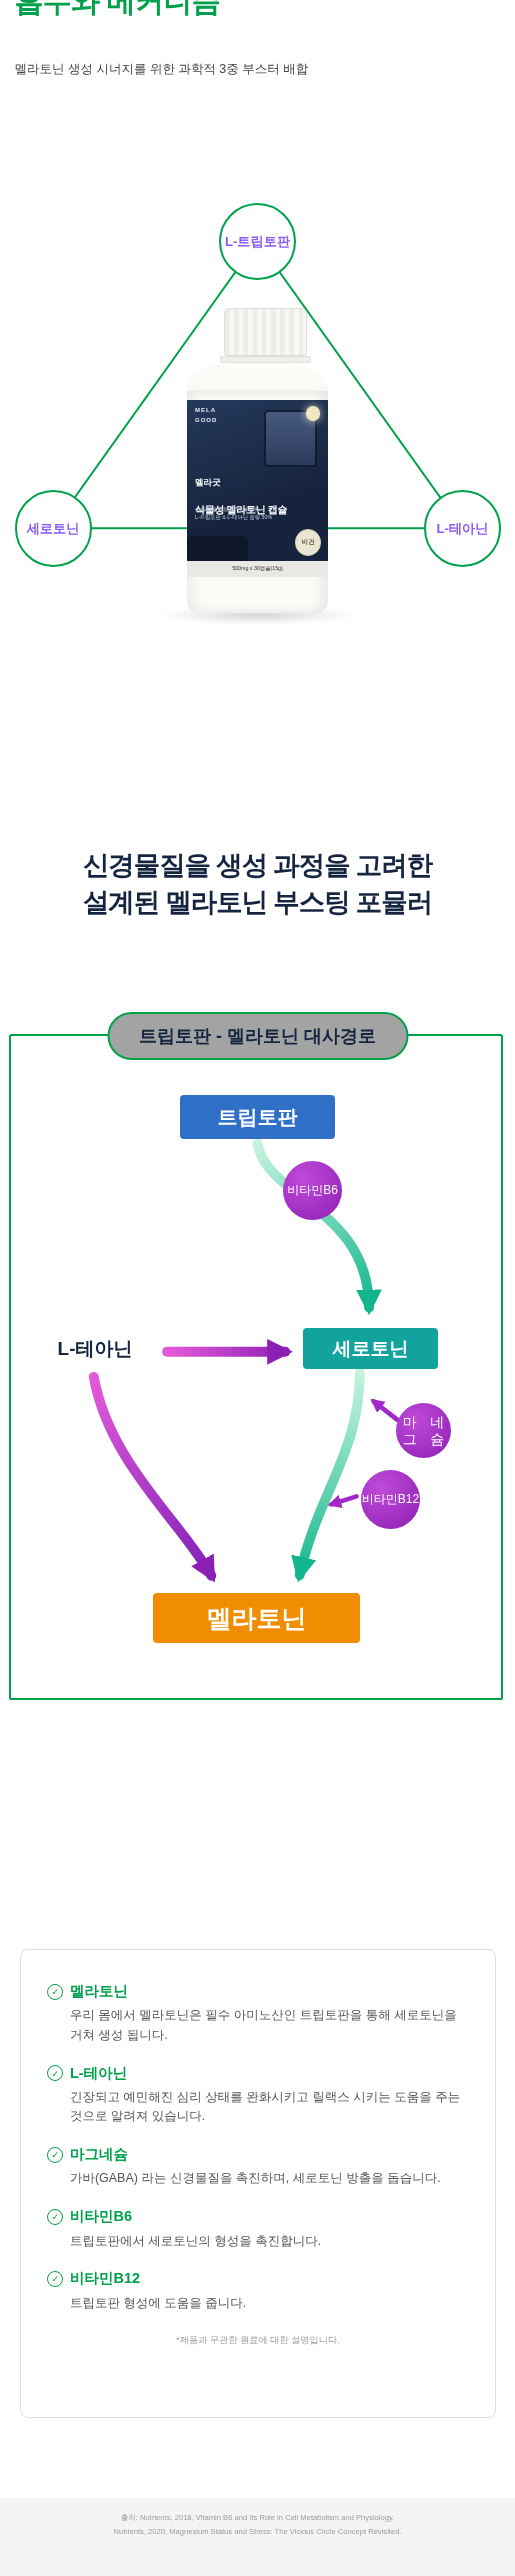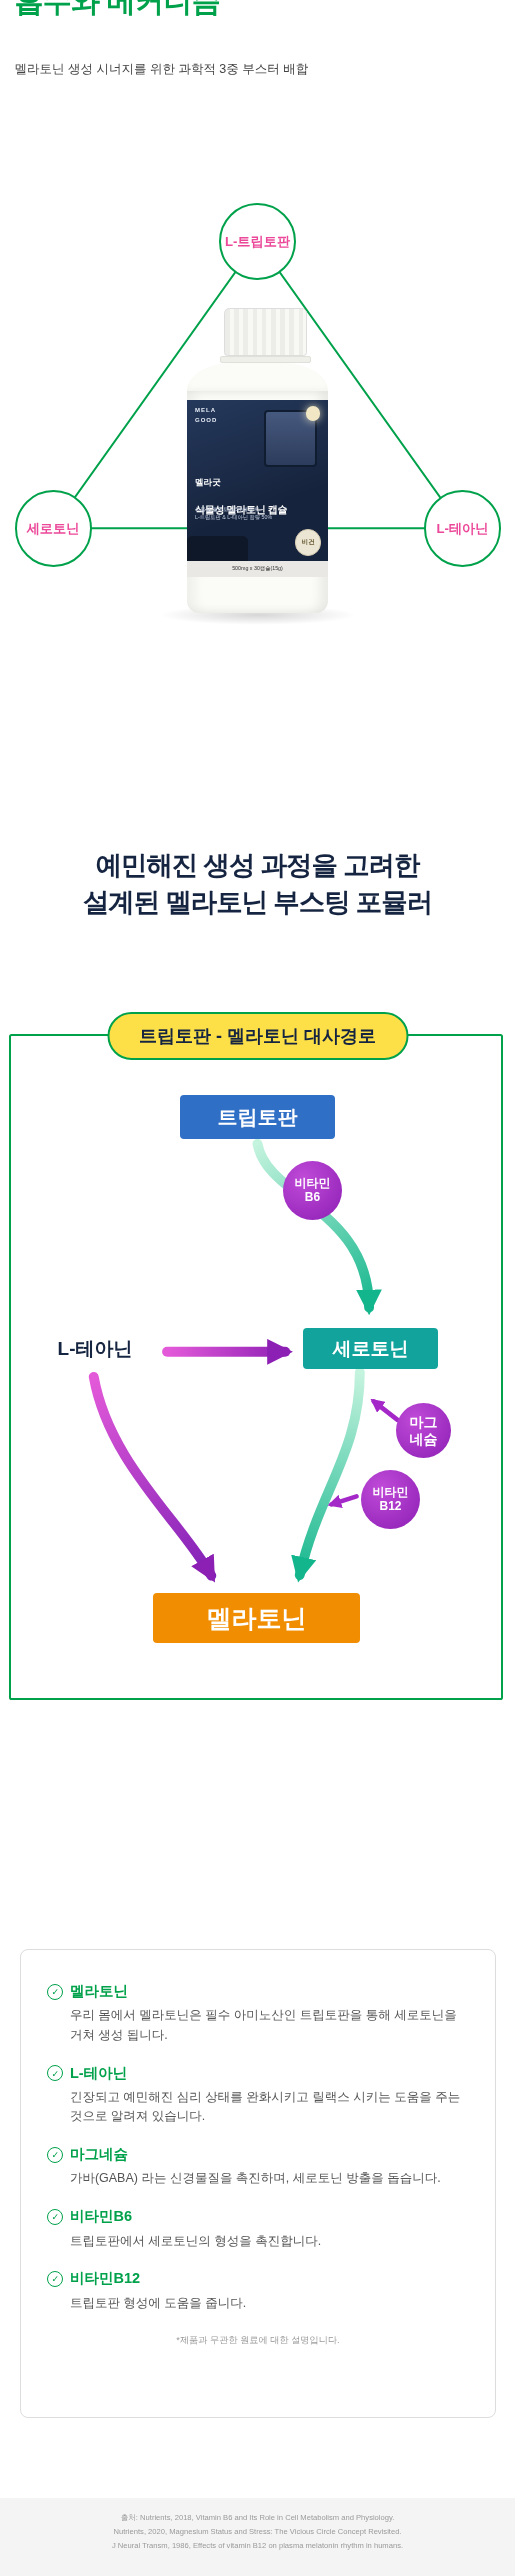--- a/index.html
+++ b/index.html
@@ -6,21 +6,21 @@
   body { background:#ffffff; font-family:"Liberation Sans","DejaVu Sans",sans-serif; }
   .page { position:relative; width:515px; height:2576px; margin:0 auto; background:#fff; overflow:hidden; }
 
   
   .intro-heading { position:absolute; left:14.5px; top:-18.5px; font-size:29px; font-weight:800; color:#00a14b; letter-spacing:-0.7px; white-space:nowrap; }
   .intro-subtitle { position:absolute; left:14.5px; top:61px; font-size:12.5px; color:#444; }
 
   
   .triangle-svg { position:absolute; left:0; top:198px; }
   .tri-circle { position:absolute; width:77px; height:77px; border:2px solid #00a14b; border-radius:50%;
-    background:#fff; display:flex; align-items:center; justify-content:center; font-weight:700; font-size:13.2px; color:#ec4899; z-index:3; }
+    background:#fff; display:flex; align-items:center; justify-content:center; font-weight:700; font-size:13.2px; color:#8b5cf6; z-index:3; }
   .tri-top { left:219px; top:203px; }
   .tri-left { left:14.5px; top:490px; }
   .tri-right { left:424px; top:490px; }
 
   
   .bottle { position:absolute; left:187px; top:308px; width:156px; z-index:2; }
   .cap { margin:0 auto; width:83px; height:48px; border:0.7px solid #ddd; border-radius:5.3px 5.3px 3.3px 3.3px;
     background:repeating-linear-gradient(90deg,#ececе8 0 4.6px,#f8f8f5 4.6px 9.2px);
     background:repeating-linear-gradient(90deg,#ecece8 0 4.6px,#f8f8f5 4.6px 9.2px); }
   .cap-base { margin:0 auto; width:91px; height:6.6px; background:#efefea; border:0.7px solid #e0e0da; border-radius:2px; }
@@ -46,30 +46,30 @@
     font-size:5.3px; display:flex; align-items:center; justify-content:center; }
   .bottle-shadow { position:absolute; left:159px; top:605px; width:198px; height:20px; z-index:1;
     background:radial-gradient(ellipse at center, rgba(0,0,0,0.16), rgba(0,0,0,0) 70%); }
 
   
   .sec-title { position:absolute; top:847px; left:0; width:515px; text-align:center; font-size:26.4px; font-weight:800;
     color:#152440; line-height:1.4; letter-spacing:-1px; }
 
   
   .pathway-box { position:absolute; left:9.2px; top:1034px; width:494px; height:666px; border:2px solid #00a14b; border-radius:2.6px; background:#fff; }
-  .pathway-pill { position:absolute; top:1012px; left:50%; transform:translateX(-50%); background:#fde047; border:2px solid #00a14b;
+  .pathway-pill { position:absolute; top:1012px; left:50%; transform:translateX(-50%); background:#a3a3a3; border:2px solid #00a14b;
     border-radius:30px; padding:10px 30px; font-size:18px; font-weight:800; color:#152440; white-space:nowrap; z-index:4; }
   .arrows-svg { position:absolute; left:0; top:1030px; z-index:1; pointer-events:none; }
   .node { position:absolute; display:flex; align-items:center; justify-content:center; font-weight:800; color:#fff; border-radius:4px; z-index:2; }
   .node-tryptophan { left:180px; top:1095px; width:155px; height:44px; background:#2f6fc6; font-size:20px; }
   .node-serotonin  { left:303px; top:1328px; width:135px; height:41px; background:#12a39c; font-size:19px; }
   .node-melatonin  { left:153px; top:1593px; width:207px; height:50px; background:#f18d00; font-size:25px; }
   .node-theanine   { left:25px;  top:1333px; width:140px; height:32px; background:transparent; color:#152440; font-size:19px; }
   .cof { position:absolute; border-radius:50%; background:radial-gradient(circle at 35% 30%, #c04ad8, #8c1fb4); color:#fff;
-    display:flex; flex-direction:column; align-items:center; justify-content:center; font-weight:700; line-height:1.15; z-index:2; text-align:center; }
+    display:flex; flex-direction:row; align-items:center; justify-content:center; font-weight:400; line-height:1.15; z-index:2; text-align:center; }
   .cof-b6  { left:283px; top:1161px; width:59px; height:59px; font-size:12px; }
   .cof-mg  { left:396px; top:1403px; width:55px; height:55px; font-size:14px; }
   .cof-b12 { left:361px; top:1470px; width:59px; height:59px; font-size:12px; }
 
   
   .info-card { position:absolute; left:20px; top:1949px; width:476px; height:469px; background:#fff;
     border:0.7px solid #ddd; border-radius:8px; padding:32px 26.4px 0; }
   .info-item { margin-bottom:18.5px; }
   .info-head { display:flex; align-items:center; gap:6.6px; }
   .check-icon { width:16px; height:16px; border:1.3px solid #00a14b; border-radius:50%; color:#00a14b; font-size:9.2px;
@@ -113,21 +113,21 @@
         <div class="label-spec">500mg x 30캡슐(15g)</div>
       </div>
     </div>
   </div>
 
   <div class="tri-circle tri-top">L-트립토판</div>
   <div class="tri-circle tri-left">세로토닌</div>
   <div class="tri-circle tri-right">L-테아닌</div>
 
   <div class="sec-title">
-    <div>예민해진 생성 과정을 고려한</div>
+    <div>신경물질을 생성 과정을 고려한</div>
     <div>설계된 멜라토닌 부스팅 포뮬러</div>
   </div>
 
   <div class="pathway-box"></div>
   <div class="pathway-pill">트립토판 - 멜라토닌 대사경로</div>
 
   <svg class="arrows-svg" width="515" height="674" viewBox="0 0 780 1020">
     <defs>
       <linearGradient id="g-teal1" gradientUnits="userSpaceOnUse" x1="390" y1="172" x2="560" y2="430">
         <stop offset="0" stop-color="#c4f3de"></stop>
@@ -222,17 +222,16 @@
       </div>
       <div class="info-desc">트립토판 형성에 도움을 줍니다.</div>
     </div>
 
     <div class="info-footnote">*제품과 무관한 원료에 대한 설명입니다.</div>
   </div>
 
   <div class="sources">
     <div>출처: Nutrients, 2018, Vitamin B6 and Its Role in Cell Metabolism and Physiology.</div>
     <div>Nutrients, 2020, Magnesium Status and Stress: The Vicious Circle Concept Revisited.</div>
-    <div>J Neural Transm, 1986, Effects of vitamin B12 on plasma melatonin rhythm in humans.</div>
   </div>
 
 </div>
 
 
 </body></html>

